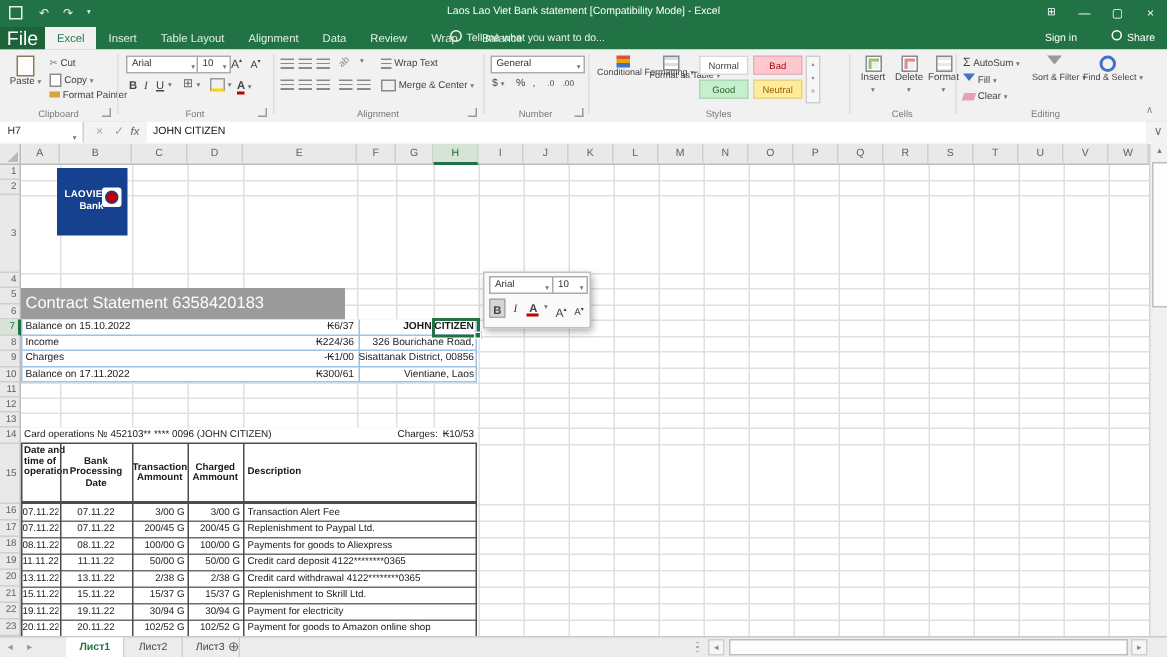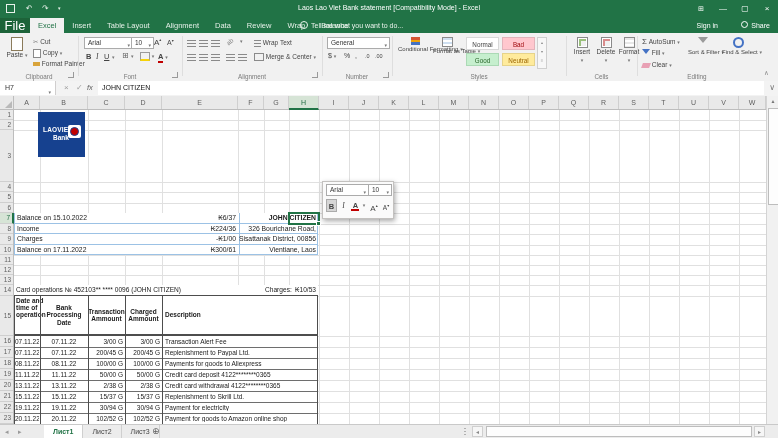--- a/index.html
+++ b/index.html
@@ -368,20 +368,21 @@
           <div class="hl" style="top: 292px; left: 0px; width: 752px;"></div>
           <div class="hl" style="top: 303px; left: 0px; width: 752px;"></div>
         </div>
 
       <div class="logo">
         <div class="t1">LAOVIET</div>
         <div class="t2">Bank</div>
         <div class="emb"></div>
       </div>
 
+      <div class="banner">Contract Statement 6358420183</div>
 
       <div id="stmt">
         <div class="stvline"></div>
       <div class="strow" style="top: 0px; height: 11px;">
             <div class="stlab">Balance on 15.10.2022</div>
             <div class="stval">₭6/37</div>
             <div class="staddr bold">JOHN CITIZEN</div>
           </div>
           <div class="strow" style="top: 11px; height: 10px;">
             <div class="stlab">Income</div>

